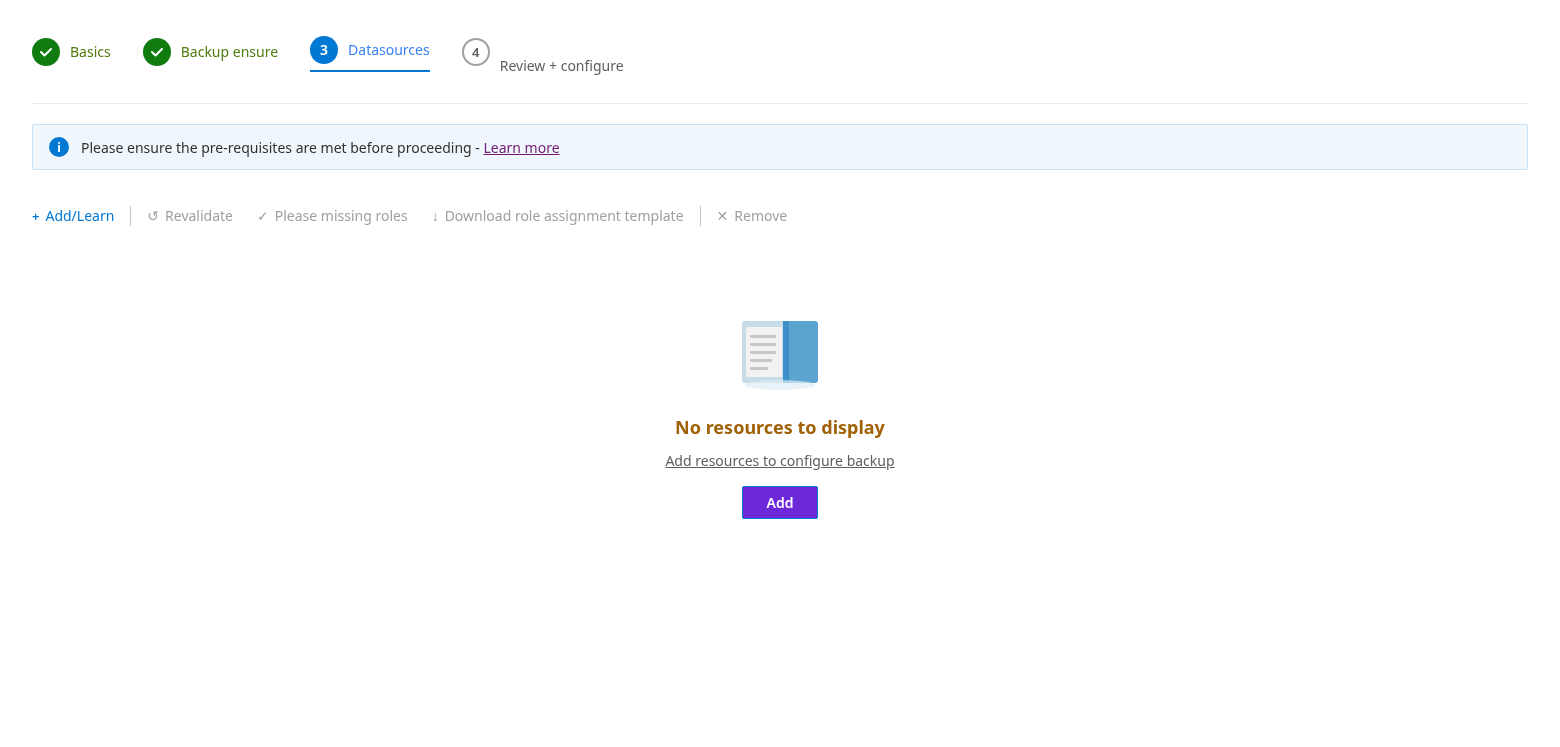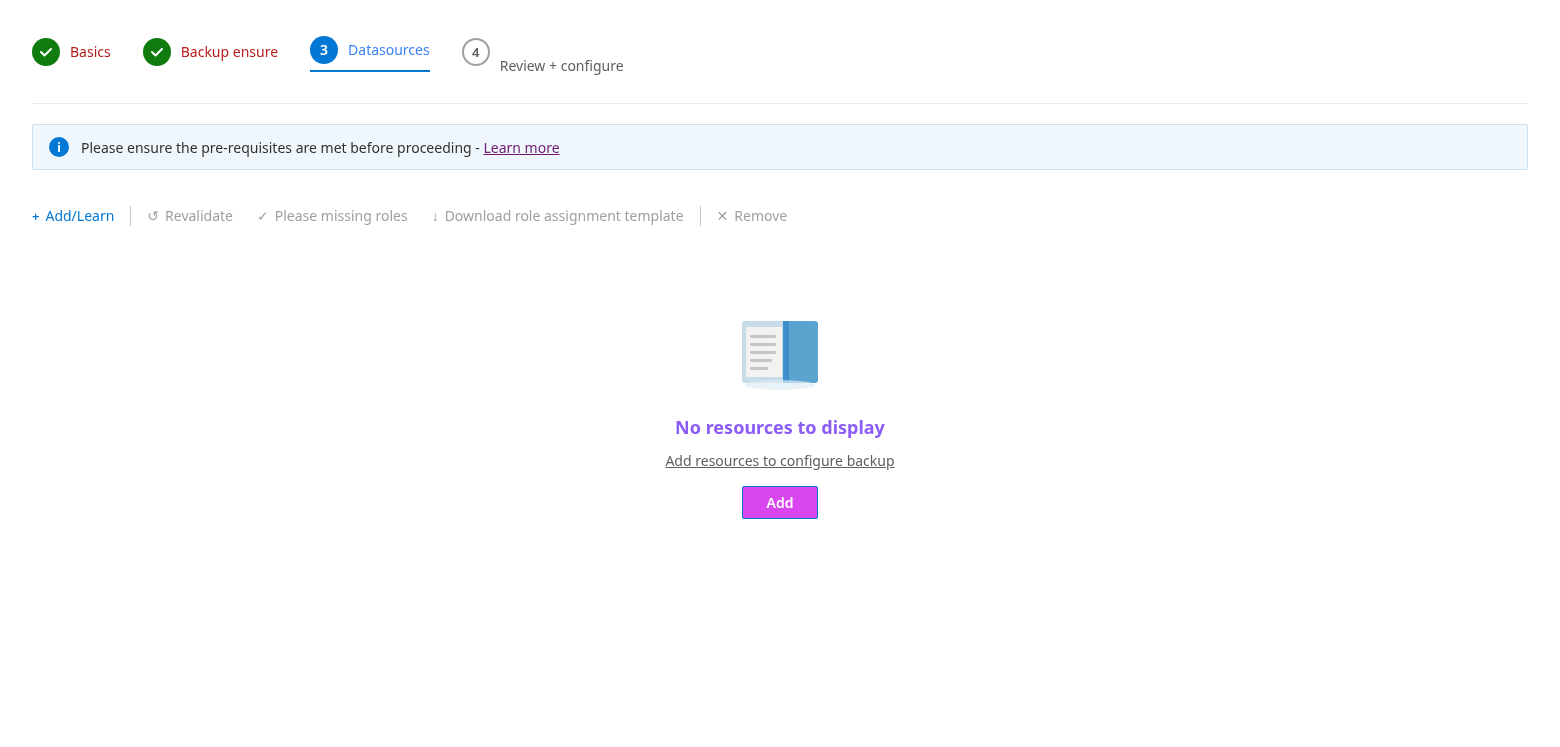--- a/index.html
+++ b/index.html
@@ -59,21 +59,21 @@
     }
 
     .step-circle.inactive {
       background: #fff;
       color: #605e5c;
       border: 2px solid #a19f9d;
     }
 
     .step-label {
       font-size: 14px;
-      color: #b91c1c;
+      color: #4d7c0f;
     }
 
     .step-label.active {
       font-weight: 400;
       color: #3b82f6;
     }
 
     .step-label.inactive {
       color: #605e5c;
       margin-top: 28px;
@@ -211,31 +211,31 @@
       flex-direction: column;
       align-items: center;
       justify-content: center;
       padding: 60px 20px;
       gap: 12px;
     }
 
     .empty-title {
       font-size: 18px;
       font-weight: 700;
-      color: #8b5cf6;
+      color: #a16207;
     }
 
     .empty-subtitle {
       font-size: 14px;
       color: #605e5c;
       text-decoration: underline;
     }
 
     .add-btn {
-      background: #d946ef;
+      background: #6d28d9;
       color: #fff;
       border: 1px solid #0078d4;
       padding: 6px 24px;
       font-size: 14px;
       font-family: inherit;
       cursor: pointer;
       border-radius: 2px;
       font-weight: 600;
       margin-top: 4px;
     }

